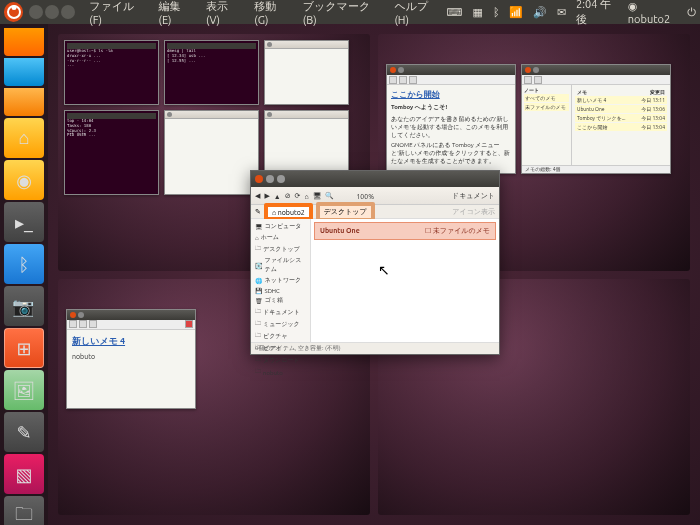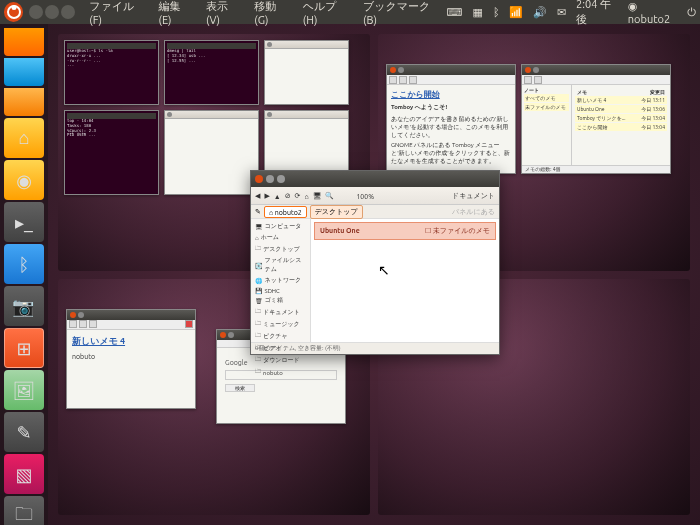--- a/index.html
+++ b/index.html
@@ -30,21 +30,21 @@
 .app-bar{height:8px;background:linear-gradient(#e8e4de,#d4cfc6);border-bottom:1px solid #aaa;display:flex;align-items:center;padding:0 2px;gap:2px}
 .app-bar .b{width:5px;height:5px;border-radius:50%;background:#888}
 .notes-list{padding:3px}
 .note-row{display:flex;justify-content:space-between;padding:1px 2px;background:#fffacd;margin-bottom:1px;font-size:5px}
 .filemanager{position:absolute;left:250px;top:170px;width:250px;height:185px;background:#fff;border:1px solid #666;box-shadow:0 4px 15px rgba(0,0,0,.5);z-index:80;font-size:8px}
 .fm-title{height:16px;background:linear-gradient(#5a5955,#3c3b37);display:flex;align-items:center;padding:0 4px;gap:3px}
 .fm-title .d{width:8px;height:8px;border-radius:50%;background:#de4c12}
 .fm-title .d2{background:#999}
 .fm-tb{height:18px;background:linear-gradient(#f5f1eb,#e8e4de);border-bottom:1px solid #ccc;display:flex;align-items:center;padding:0 4px;gap:4px;font-size:7px;color:#333}
 .fm-bc{height:14px;background:#f0ede7;border-bottom:1px solid #ddd;display:flex;align-items:center;padding:0 4px;font-size:7px;gap:3px}
-.fm-bc .crumb{padding:1px 4px;background:#fff;border:1px solid #f97316;border-radius:2px}
+.fm-bc .crumb{padding:1px 4px;background:#fff;border:4px solid #f97316;border-radius:2px}
 .fm-body{display:flex;height:calc(100% - 60px)}
 .fm-side{width:60px;border-right:1px solid #ddd;background:#f7f5f2;padding:2px;font-size:6px;color:#333}
 .fm-side div{padding:1px 2px;display:flex;align-items:center;gap:2px}
 .fm-main{flex:1;background:#fff;position:relative}
 .fm-banner{background:#f7cdbf;border:1px solid #e89070;padding:3px 5px;margin:3px;font-size:7px;display:flex;justify-content:space-between;color:#8a3020}
 .fm-status{height:12px;background:#f0ede7;border-top:1px solid #ddd;font-size:6px;padding:0 4px;display:flex;align-items:center;color:#666}
 .cursor{position:absolute;left:378px;top:262px;z-index:200;font-size:14px;color:#000;pointer-events:none}
 .link{color:#2a5db0;text-decoration:underline}
 .titlebar{height:10px;background:linear-gradient(#5a5955,#3c3b37);display:flex;align-items:center;padding:0 3px;gap:2px}
 .titlebar .tb{width:6px;height:6px;border-radius:50%;background:#de4c12}
@@ -60,22 +60,22 @@
   <div class="win-controls">
     <div class="wc"></div>
     <div class="wc"></div>
     <div class="wc"></div>
   </div>
   <div class="menu-items">
     <div class="menu-item">ファイル(F)</div>
     <div class="menu-item">編集(E)</div>
     <div class="menu-item">表示(V)</div>
     <div class="menu-item">移動(G)</div>
+    <div class="menu-item">ブックマーク(B)</div>
     <div class="menu-item">ヘルプ(H)</div>
-    <div class="menu-item">ブックマーク(B)</div>
   </div>
   <div class="indicators">
     <span class="ind">⌨</span>
     <span class="ind">▦</span>
     <span class="ind">ᛒ</span>
     <span class="ind">📶</span>
     <span class="ind">🔊</span>
     <span class="ind">✉</span>
     <span class="ind">2:04 午後</span>
     <span class="ind">◉ <span>nobuto2</span></span>
@@ -193,32 +193,20 @@
           <div class="ti"></div>
           <div class="ti"></div>
           <div class="ti"></div>
           <div class="ti" style="margin-left:auto;background:#d44"></div>
         </div>
       <div style="padding:5px">
         <div class="link" style="font-size:9px;font-weight:bold">新しいメモ 4</div>
         <div style="font-size:7px;margin-top:4px">nobuto</div>
       </div>
     </div>
-    <div class="mini" style="left:158px;top:50px;width:130px;height:95px">
-      <div class="titlebar">
-          <div class="tb"></div>
-          <div class="tb tb2"></div>
-        </div>
-      <div style="height:8px;background:#eee;border-bottom:1px solid #ccc"></div>
-      <div style="padding:10px 8px;font-size:7px">
-        <div style="color:#555;margin-bottom:4px">Google</div>
-        <div style="height:10px;border:1px solid #ccc;margin-bottom:4px"></div>
-        <div style="width:30px;height:8px;background:#eee;border:1px solid #ccc;font-size:5px;text-align:center">検索</div>
-      </div>
-    </div>
   </div>
 
   <div class="ws"></div>
 </div>
 
 <div class="filemanager">
   <div class="fm-title">
     <div class="d"></div>
     <div class="d d2"></div>
     <div class="d d2"></div>
@@ -232,21 +220,21 @@
     <span>⌂</span>
     <span>🖥</span>
     <span>🔍</span>
     <span style="margin-left:18px">100%</span>
     <span style="margin-left:auto">ドキュメント</span>
   </div>
   <div class="fm-bc">
     <span>✎</span>
     <span class="crumb">⌂ <span>nobuto2</span></span>
     <span class="crumb" style="background:#ffe8d6;border-color:#e0a070">デスクトップ</span>
-    <span style="margin-left:auto;color:#aaa">パネルにある</span>
+    <span style="margin-left:auto;color:#aaa">アイコン表示</span>
   </div>
   <div class="fm-body">
     <div class="fm-side">
       <div>
           <span>🖥</span>
           <span>コンピュータ</span>
         </div>
       <div>
           <span>⌂</span>
           <span>ホーム</span>

